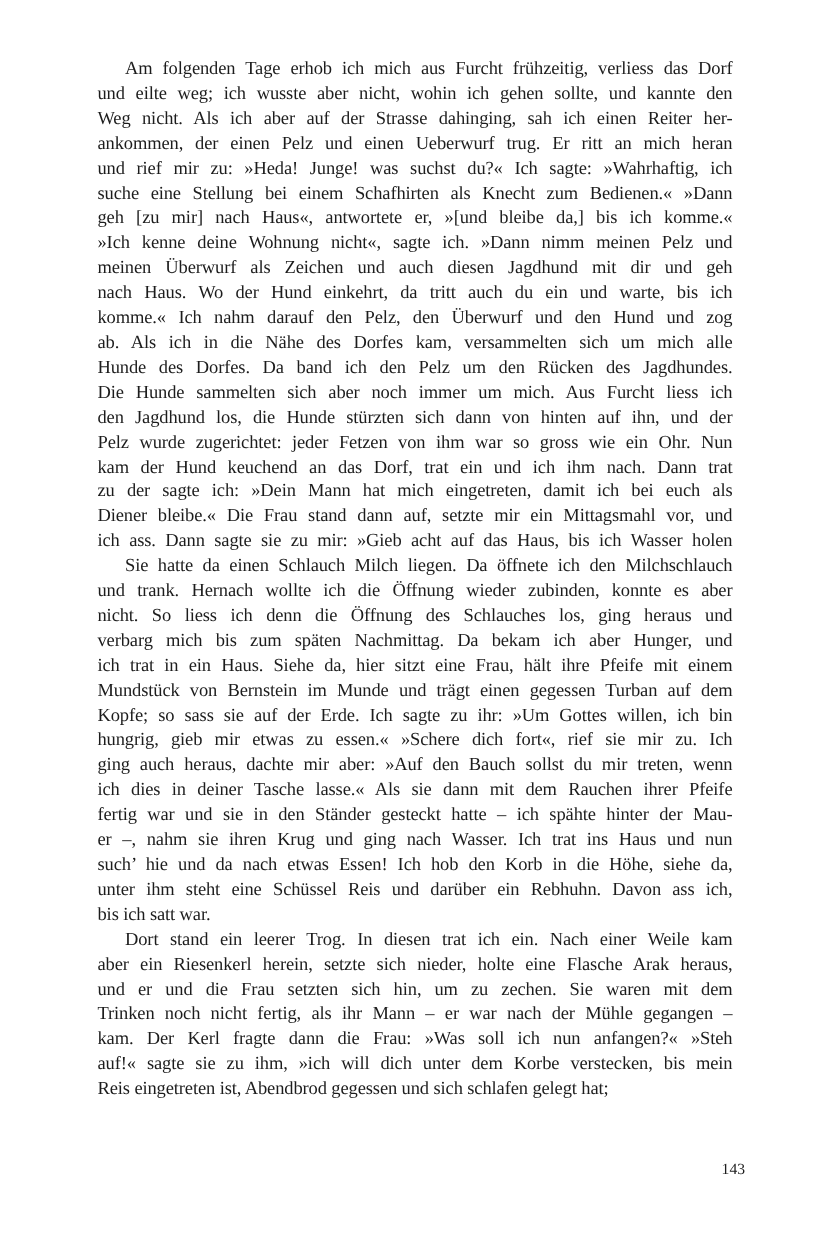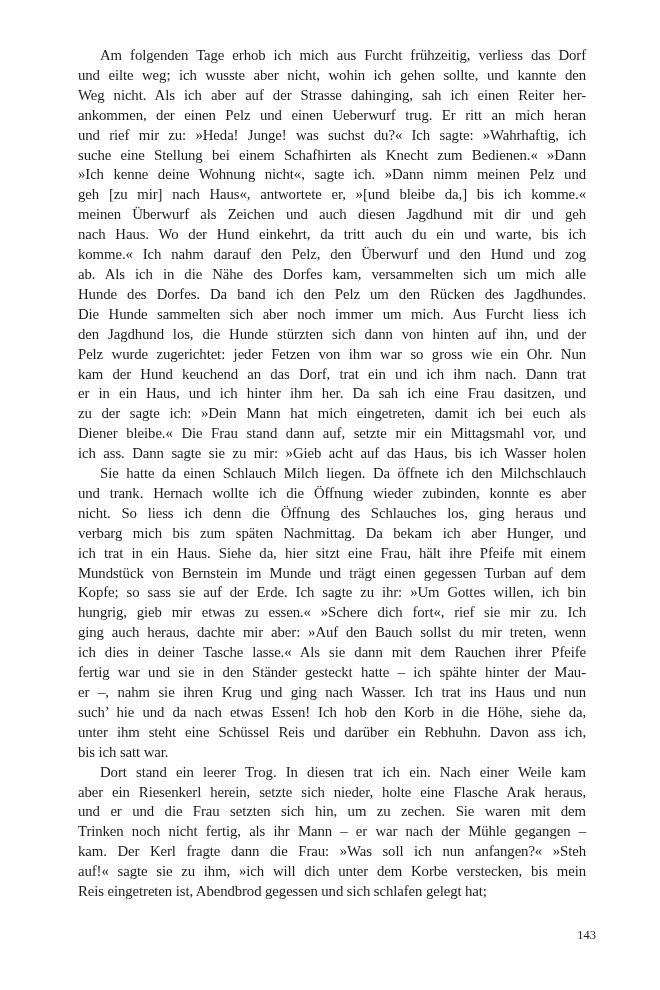--- a/index.html
+++ b/index.html
@@ -55,32 +55,31 @@
 
 <div class="book-page">
   <div class="text-block" id="text-block">
       <div class="paragraph">
         <div class="line par-first">Am folgenden Tage erhob ich mich aus Furcht frühzeitig, verliess das Dorf</div>
         <div class="line">und eilte weg; ich wusste aber nicht, wohin ich gehen sollte, und kannte den</div>
         <div class="line">Weg nicht. Als ich aber auf der Strasse dahinging, sah ich einen Reiter her-</div>
         <div class="line">ankommen, der einen Pelz und einen Ueberwurf trug. Er ritt an mich heran</div>
         <div class="line">und rief mir zu: »Heda! Junge! was suchst du?« Ich sagte: »Wahrhaftig, ich</div>
         <div class="line">suche eine Stellung bei einem Schafhirten als Knecht zum Bedienen.« »Dann</div>
+        <div class="line">geh [zu mir] nach Haus«, antwortete er, »[und bleibe da,] bis ich komme.«</div>
         <div class="line">»Ich kenne deine Wohnung nicht«, sagte ich. »Dann nimm meinen Pelz und</div>
-        <div class="line">geh [zu mir] nach Haus«, antwortete er, »[und bleibe da,] bis ich komme.«</div>
         <div class="line">meinen Überwurf als Zeichen und auch diesen Jagdhund mit dir und geh</div>
         <div class="line">nach Haus. Wo der Hund einkehrt, da tritt auch du ein und warte, bis ich</div>
         <div class="line">komme.« Ich nahm darauf den Pelz, den Überwurf und den Hund und zog</div>
         <div class="line">ab. Als ich in die Nähe des Dorfes kam, versammelten sich um mich alle</div>
         <div class="line">Hunde des Dorfes. Da band ich den Pelz um den Rücken des Jagdhundes.</div>
         <div class="line">Die Hunde sammelten sich aber noch immer um mich. Aus Furcht liess ich</div>
         <div class="line">den Jagdhund los, die Hunde stürzten sich dann von hinten auf ihn, und der</div>
         <div class="line">Pelz wurde zugerichtet: jeder Fetzen von ihm war so gross wie ein Ohr. Nun</div>
         <div class="line">kam der Hund keuchend an das Dorf, trat ein und ich ihm nach. Dann trat</div>
-        <div class="line">er in ein Haus, und ich hinter ihm her. Da sah ich eine Frau dasitzen, und</div>
         <div class="line">zu der sagte ich: »Dein Mann hat mich eingetreten, damit ich bei euch als</div>
         <div class="line">Diener bleibe.« Die Frau stand dann auf, setzte mir ein Mittagsmahl vor, und</div>
         <div class="line">ich ass. Dann sagte sie zu mir: »Gieb acht auf das Haus, bis ich Wasser holen</div>
       </div>
       <div class="paragraph">
         <div class="line par-first">Sie hatte da einen Schlauch Milch liegen. Da öffnete ich den Milchschlauch</div>
         <div class="line">und trank. Hernach wollte ich die Öffnung wieder zubinden, konnte es aber</div>
         <div class="line">nicht. So liess ich denn die Öffnung des Schlauches los, ging heraus und</div>
         <div class="line">verbarg mich bis zum späten Nachmittag. Da bekam ich aber Hunger, und</div>
         <div class="line">ich trat in ein Haus. Siehe da, hier sitzt eine Frau, hält ihre Pfeife mit einem</div>

